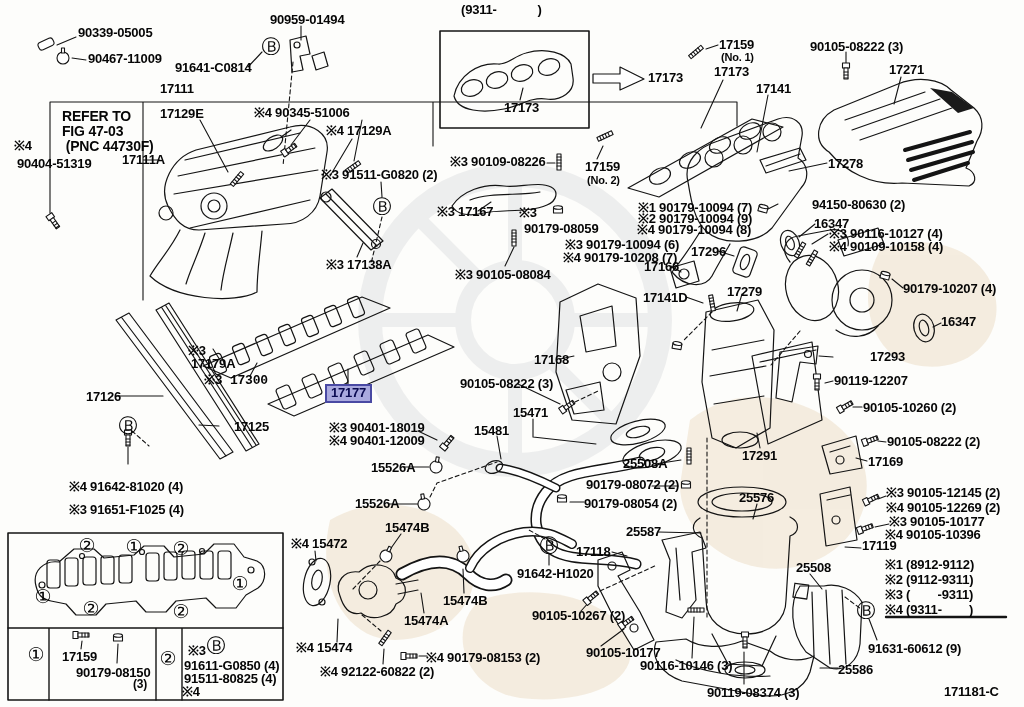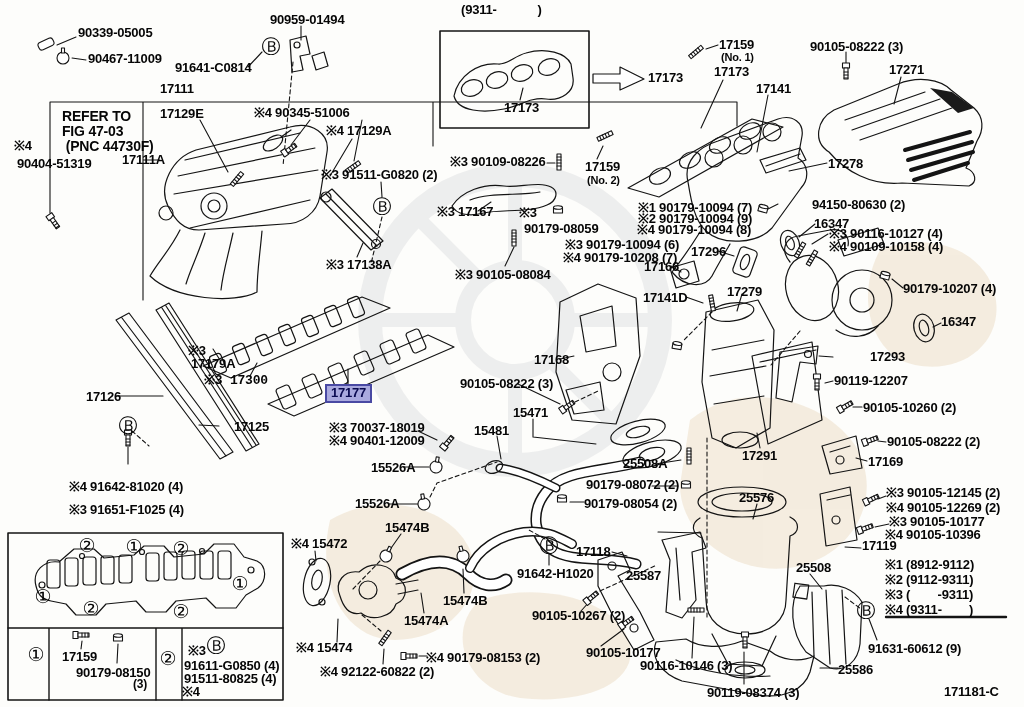--- a/index.html
+++ b/index.html
@@ -431,42 +431,42 @@
       <div class="lbl" style="left: 829px; top: 240px;">※4 90109-10158 (4)</div>
       <div class="lbl" style="left: 903px; top: 282px;">90179-10207 (4)</div>
       <div class="lbl" style="left: 941px; top: 315px;">16347</div>
       <div class="lbl" style="left: 455px; top: 268px;">※3 90105-08084</div>
       <div class="lbl" style="left: 643px; top: 291px;">17141D</div>
       <div class="lbl" style="left: 727px; top: 285px;">17279</div>
       <div class="lbl" style="left: 534px; top: 353px;">17168</div>
       <div class="lbl" style="left: 460px; top: 377px;">90105-08222 (3)</div>
       <div class="lbl" style="left: 513px; top: 406px;">15471</div>
       <div class="lbl" style="left: 474px; top: 424px;">15481</div>
-      <div class="lbl" style="left: 329px; top: 421px;">※3 70037-18019</div>
+      <div class="lbl" style="left: 329px; top: 421px;">※3 90401-18019</div>
       <div class="lbl" style="left: 329px; top: 434px;">※4 90401-12009</div>
       <div class="lbl" style="left: 371px; top: 461px;">15526A</div>
       <div class="lbl" style="left: 355px; top: 497px;">15526A</div>
       <div class="lbl" style="left: 86px; top: 390px;">17126</div>
       <div class="lbl" style="left: 220px; top: 420px; margin-left: 14px;">17125</div>
       <div class="lbl" style="left: 188px; top: 344px;">※3</div>
       <div class="lbl" style="left: 191px; top: 357px;">17179A</div>
       <div class="lbl" style="left: 204px; top: 374px; font-family: Liberation Mono, monospace;">※3 17300</div>
       <div class="lbl hl" style="left: 331px; top: 388px;">17177</div>
       <div class="lbl" style="left: 69px; top: 466px; margin-top: 37px;">※3 91651-F1025 (4)</div>
       <div class="lbl" style="left: 69px; top: 480px;">※4 91642-81020 (4)</div>
       <div class="lbl" style="left: 291px; top: 537px;">※4 15472</div>
       <div class="lbl" style="left: 385px; top: 521px;">15474B</div>
       <div class="lbl" style="left: 517px; top: 567px;">91642-H1020</div>
       <div class="lbl" style="left: 443px; top: 594px;">15474B</div>
       <div class="lbl" style="left: 404px; top: 614px;">15474A</div>
       <div class="lbl" style="left: 296px; top: 641px;">※4 15474</div>
       <div class="lbl" style="left: 320px; top: 665px;">※4 92122-60822 (2)</div>
       <div class="lbl" style="left: 426px; top: 651px;">※4 90179-08153 (2)</div>
       <div class="lbl" style="left: 576px; top: 545px;">17118</div>
-      <div class="lbl" style="left: 626px; top: 525px; margin-top: 44px;">25587</div>
+      <div class="lbl" style="left: 626px; top: 525px;">25587</div>
       <div class="lbl" style="left: 532px; top: 609px;">90105-10267 (2)</div>
       <div class="lbl" style="left: 586px; top: 646px;">90105-10177</div>
       <div class="lbl" style="left: 640px; top: 659px;">90116-10146 (3)</div>
       <div class="lbl" style="left: 707px; top: 686px;">90119-08374 (3)</div>
       <div class="lbl" style="left: 623px; top: 457px;">25508A</div>
       <div class="lbl" style="left: 586px; top: 478px;">90179-08072 (2)</div>
       <div class="lbl" style="left: 584px; top: 497px;">90179-08054 (2)</div>
       <div class="lbl" style="left: 739px; top: 491px;">25576</div>
       <div class="lbl" style="left: 742px; top: 449px;">17291</div>
       <div class="lbl" style="left: 796px; top: 561px;">25508</div>

